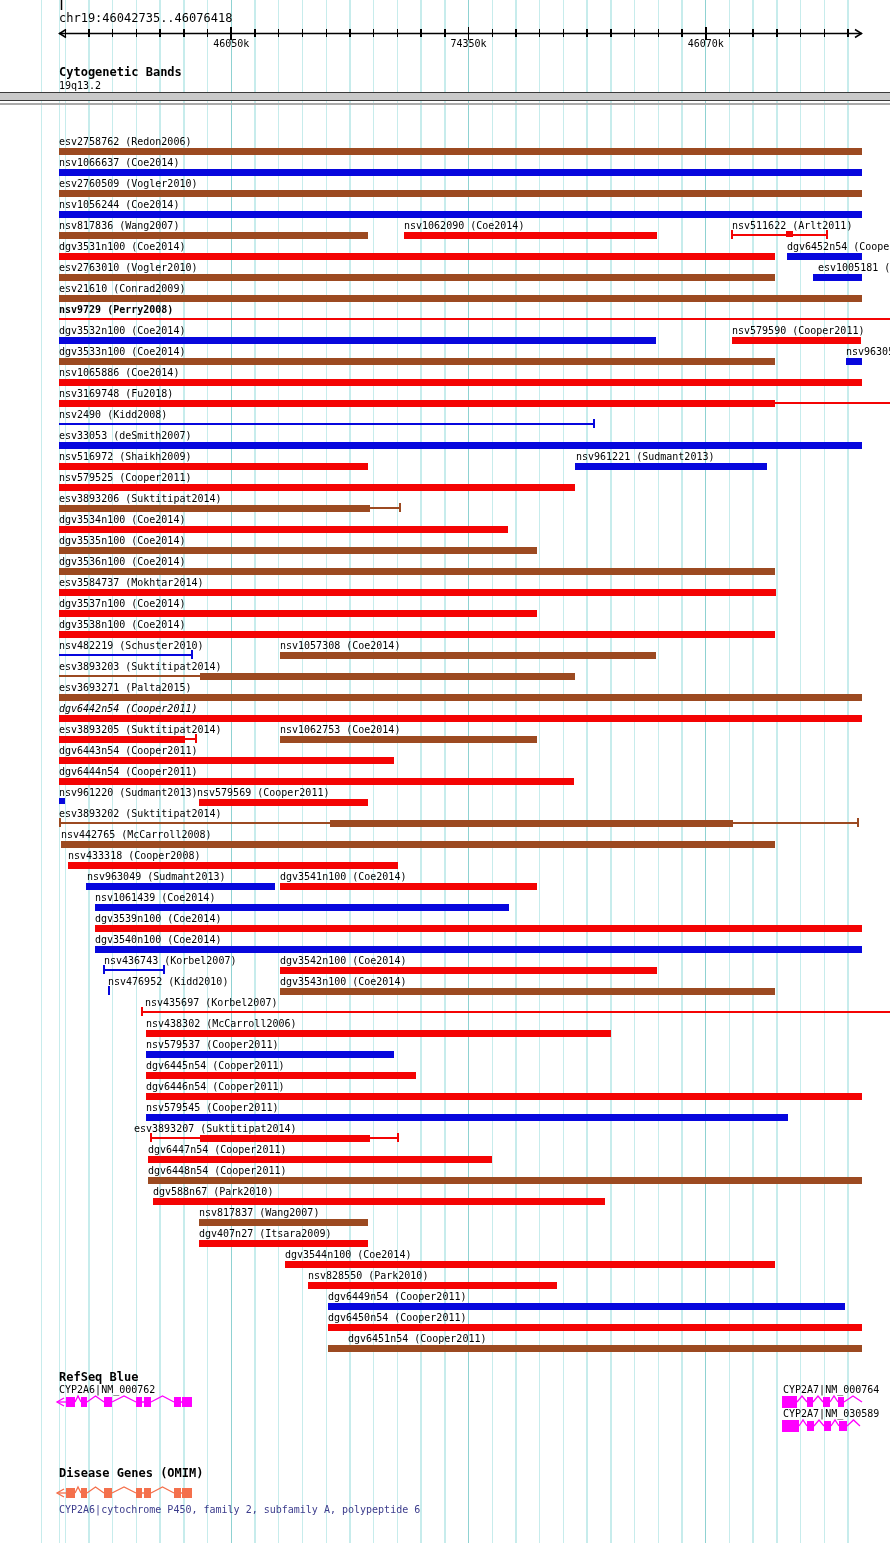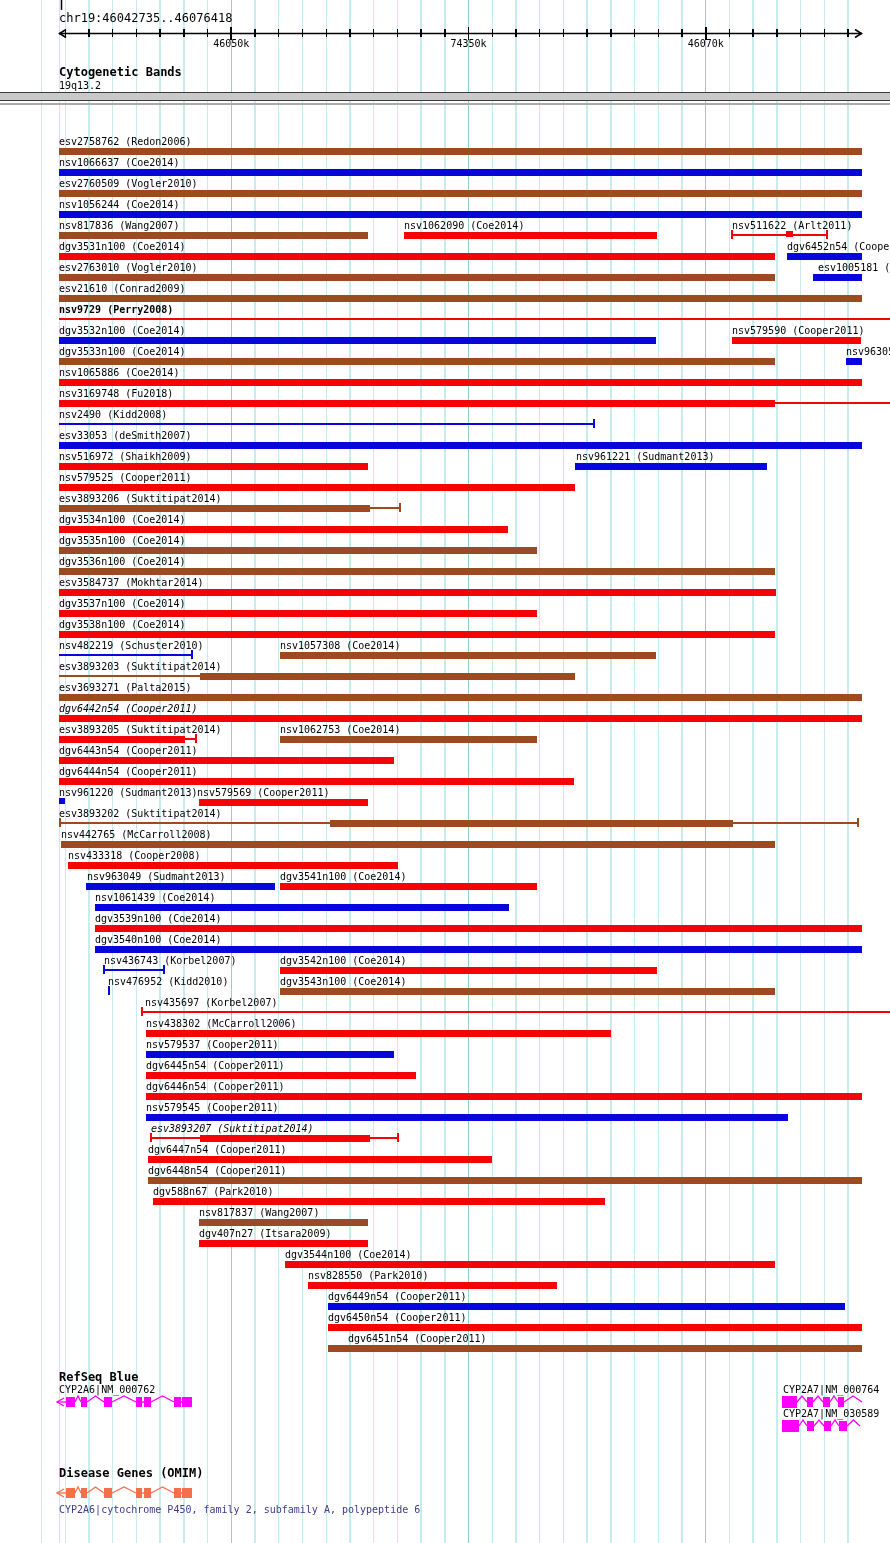--- a/index.html
+++ b/index.html
@@ -289,21 +289,21 @@
       <div class="t10 abs" style="left: 146px; top: 1018px;">nsv438302 (McCarroll2006)</div>
       <div class="abs" style="left: 146px; top: 1030px; width: 465px; height: 7px; background: rgb(244, 4, 4);"></div>
       <div class="t10 abs" style="left: 146px; top: 1039px;">nsv579537 (Cooper2011)</div>
       <div class="abs" style="left: 146px; top: 1051px; width: 248px; height: 7px; background: rgb(7, 7, 221);"></div>
       <div class="t10 abs" style="left: 146px; top: 1060px;">dgv6445n54 (Cooper2011)</div>
       <div class="abs" style="left: 146px; top: 1072px; width: 270px; height: 7px; background: rgb(244, 4, 4);"></div>
       <div class="t10 abs" style="left: 146px; top: 1081px;">dgv6446n54 (Cooper2011)</div>
       <div class="abs" style="left: 146px; top: 1093px; width: 716px; height: 7px; background: rgb(244, 4, 4);"></div>
       <div class="t10 abs" style="left: 146px; top: 1102px;">nsv579545 (Cooper2011)</div>
       <div class="abs" style="left: 146px; top: 1114px; width: 642px; height: 7px; background: rgb(7, 7, 221);"></div>
-      <div class="t10 abs" style="left: 151px; top: 1123px; font-style: italic;">esv3893207 (Suktitipat2014)</div>
+      <div class="t10 abs" style="left: 134px; top: 1123px;">esv3893207 (Suktitipat2014)</div>
       <div class="abs" style="left: 150px; top: 1133px; width: 1.8px; height: 9px; background: rgb(244, 4, 4);"></div>
       <div class="abs" style="left: 151px; top: 1137px; width: 49px; height: 1.6px; background: rgb(244, 4, 4);"></div>
       <div class="abs" style="left: 200px; top: 1135px; width: 170px; height: 7px; background: rgb(244, 4, 4);"></div>
       <div class="abs" style="left: 370px; top: 1137px; width: 28px; height: 1.6px; background: rgb(244, 4, 4);"></div>
       <div class="abs" style="left: 397px; top: 1133px; width: 1.8px; height: 9px; background: rgb(244, 4, 4);"></div>
       <div class="t10 abs" style="left: 148px; top: 1144px;">dgv6447n54 (Cooper2011)</div>
       <div class="abs" style="left: 148px; top: 1156px; width: 344px; height: 7px; background: rgb(244, 4, 4);"></div>
       <div class="t10 abs" style="left: 148px; top: 1165px;">dgv6448n54 (Cooper2011)</div>
       <div class="abs" style="left: 148px; top: 1177px; width: 714px; height: 7px; background: rgb(156, 74, 33);"></div>
       <div class="t10 abs" style="left: 153px; top: 1186px;">dgv588n67 (Park2010)</div>

